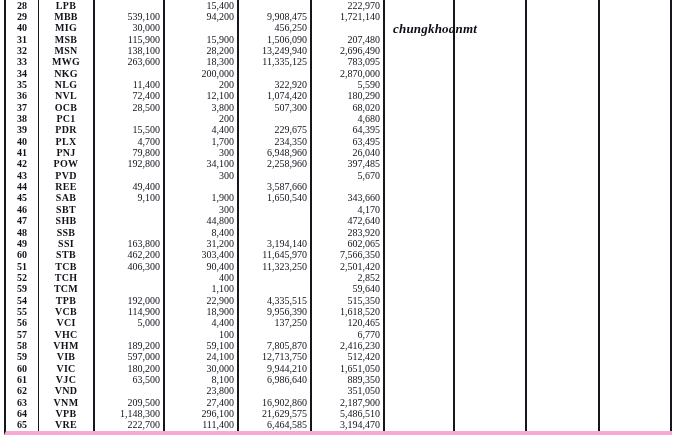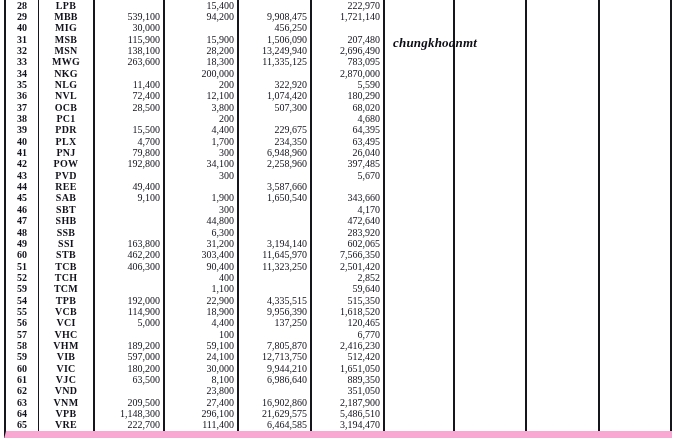--- a/index.html
+++ b/index.html
@@ -1,35 +1,35 @@
 <!DOCTYPE html>
 <html><head>
 <meta charset="utf-8">
 <style>
   html,body{margin:0;padding:0;background:#ffffff;}
   body{width:690px;height:438px;position:relative;overflow:hidden;
        font-family:"Liberation Serif", serif;}
   .table{
     position:absolute;left:4px;top:0;width:666px;height:431px;
-    border-left:2px solid #15151d;border-bottom:8px solid #f9a8d4;
+    border-left:2px solid #15151d;border-bottom:4px solid #f9a8d4;
     display:grid;
     grid-template-columns:33px 56px 70px 74px 73px 73px 70px 72px 73px 72px;
     grid-template-rows:repeat(38,1fr);
     font-size:10px;color:#12121c;
   }
   .c{
     box-sizing:border-box;border-right:2px solid #15151d;
     display:flex;align-items:center;overflow:hidden;white-space:nowrap;
     line-height:1;
   }
   .c.col0{border-right-width:1px;justify-content:center;font-weight:bold;}
   .c.col1{justify-content:center;font-weight:bold;letter-spacing:.3px;}
   .c.num{justify-content:flex-end;padding-right:3px;}
   .watermark{
-    position:absolute;left:393px;top:35px;
+    position:absolute;left:393px;top:21px;
     font-style:italic;font-weight:bold;font-size:13px;color:#0d0d15;
     letter-spacing:.2px;
   }
 </style>
 </head>
 <body>
 
 <div class="table" id="stock-table">
     <div class="c col0">28</div>
     <div class="c col1">LPB</div>
@@ -227,21 +227,21 @@
     <div class="c col3 num">44,800</div>
     <div class="c col4 num"></div>
     <div class="c col5 num">472,640</div>
     <div class="c col6"></div>
     <div class="c col7"></div>
     <div class="c col8"></div>
     <div class="c col9"></div>
     <div class="c col0">48</div>
     <div class="c col1">SSB</div>
     <div class="c col2 num"></div>
-    <div class="c col3 num">6,300</div>
+    <div class="c col3 num">8,400</div>
     <div class="c col4 num"></div>
     <div class="c col5 num">283,920</div>
     <div class="c col6"></div>
     <div class="c col7"></div>
     <div class="c col8"></div>
     <div class="c col9"></div>
     <div class="c col0">49</div>
     <div class="c col1">SSI</div>
     <div class="c col2 num">163,800</div>
     <div class="c col3 num">31,200</div>

